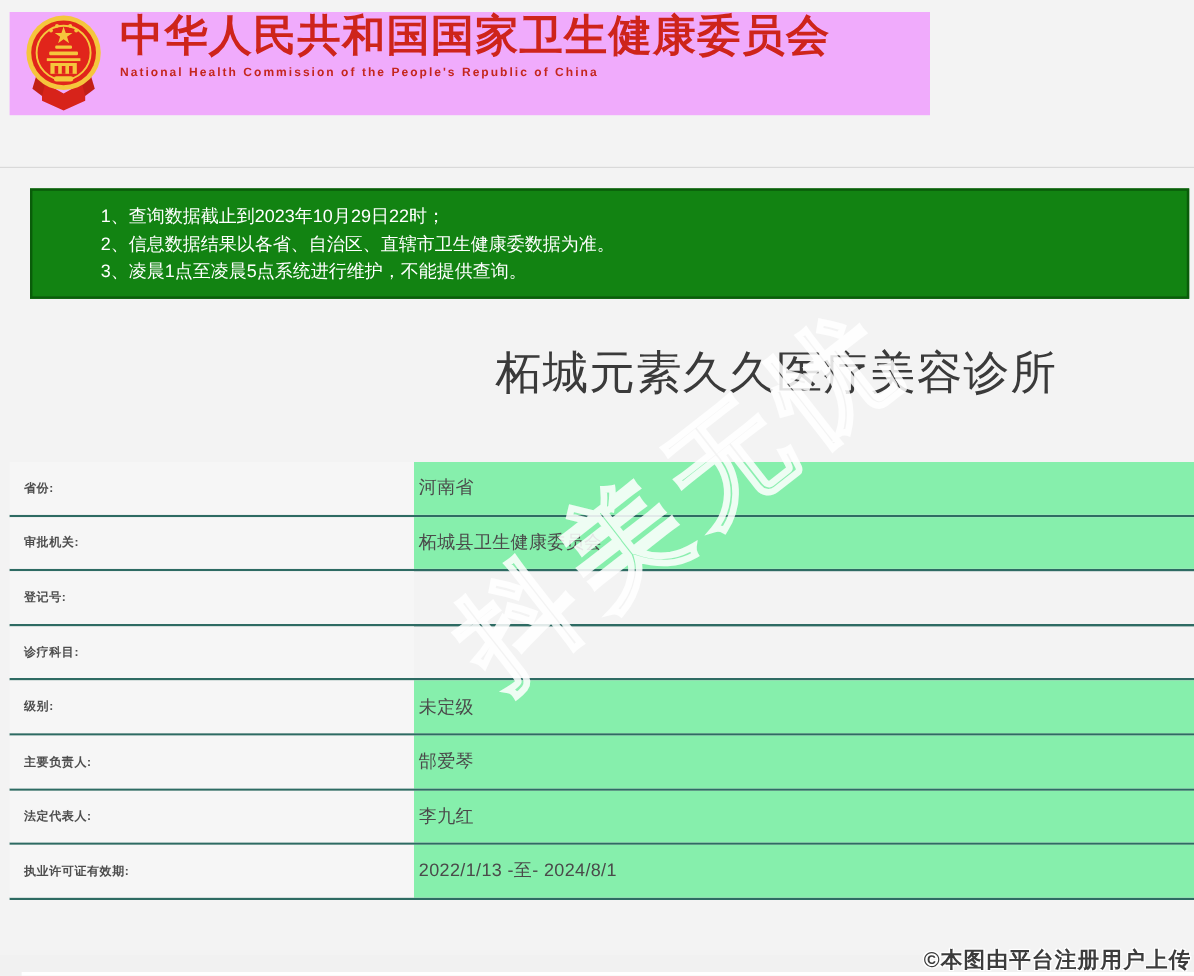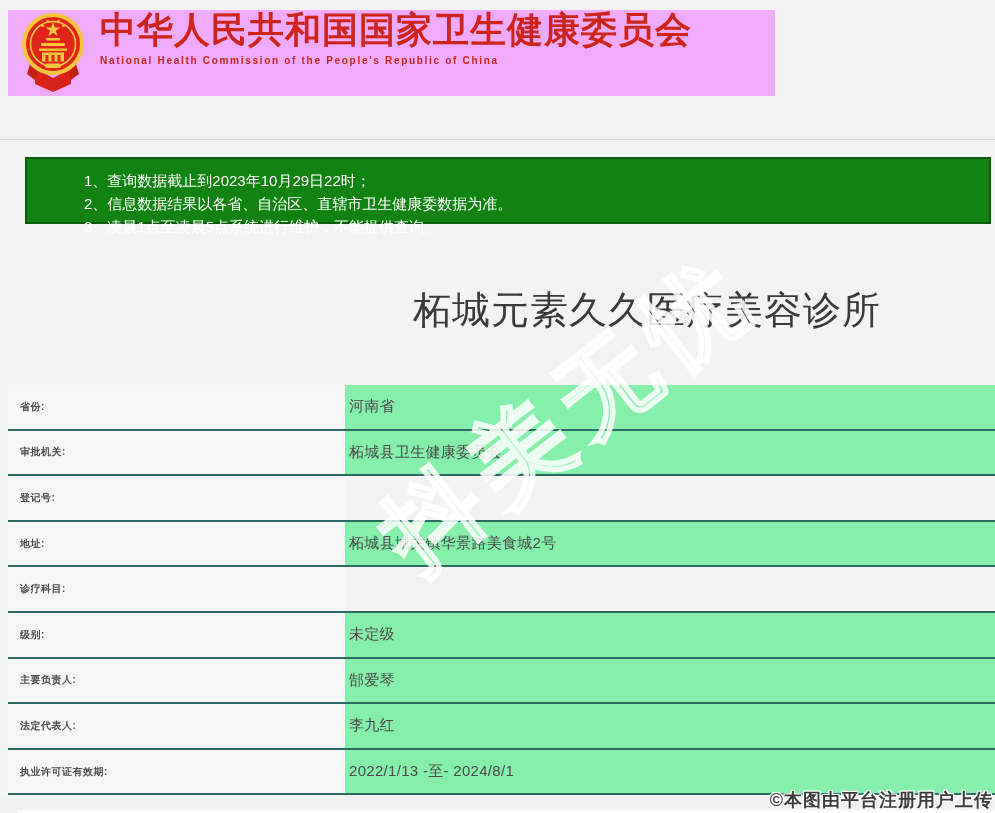--- a/index.html
+++ b/index.html
@@ -25,21 +25,21 @@
   .header-title-en{
     font-size:10px;font-weight:bold;color:#c4261d;
     letter-spacing:1.7px;margin-top:5px;white-space:nowrap;
   }
   .top-divider{
     position:absolute;left:0;top:139px;width:995px;height:1px;background:#d9d9d9;
   }
 
   
   .notice{
-    position:absolute;left:25px;top:157px;width:966px;height:67px;
+    position:absolute;left:25px;top:157px;width:966px;height:92px;
     box-sizing:border-box;
     background:#128312;border:2px solid #0a5c0a;
     color:#ffffff;font-size:15px;line-height:23px;
     padding:10px 10px 0 57px;
   }
   .notice-line{white-space:nowrap;}
 
   
   .result-title{
     position:absolute;left:413px;top:285px;
@@ -149,24 +149,20 @@
         <div class="tvalue">河南省</div>
       </div>
       <div class="trow">
         <div class="tlabel">审批机关:</div>
         <div class="tvalue">柘城县卫生健康委员会</div>
       </div>
       <div class="trow">
         <div class="tlabel">登记号:</div>
       </div>
       <div class="trow">
-        <div class="tlabel">地址:</div>
-        <div class="tvalue">柘城县城关镇华景路美食城2号</div>
-      </div>
-      <div class="trow">
         <div class="tlabel">诊疗科目:</div>
       </div>
       <div class="trow">
         <div class="tlabel">级别:</div>
         <div class="tvalue">未定级</div>
       </div>
       <div class="trow">
         <div class="tlabel">主要负责人:</div>
         <div class="tvalue">郜爱琴</div>
       </div>

